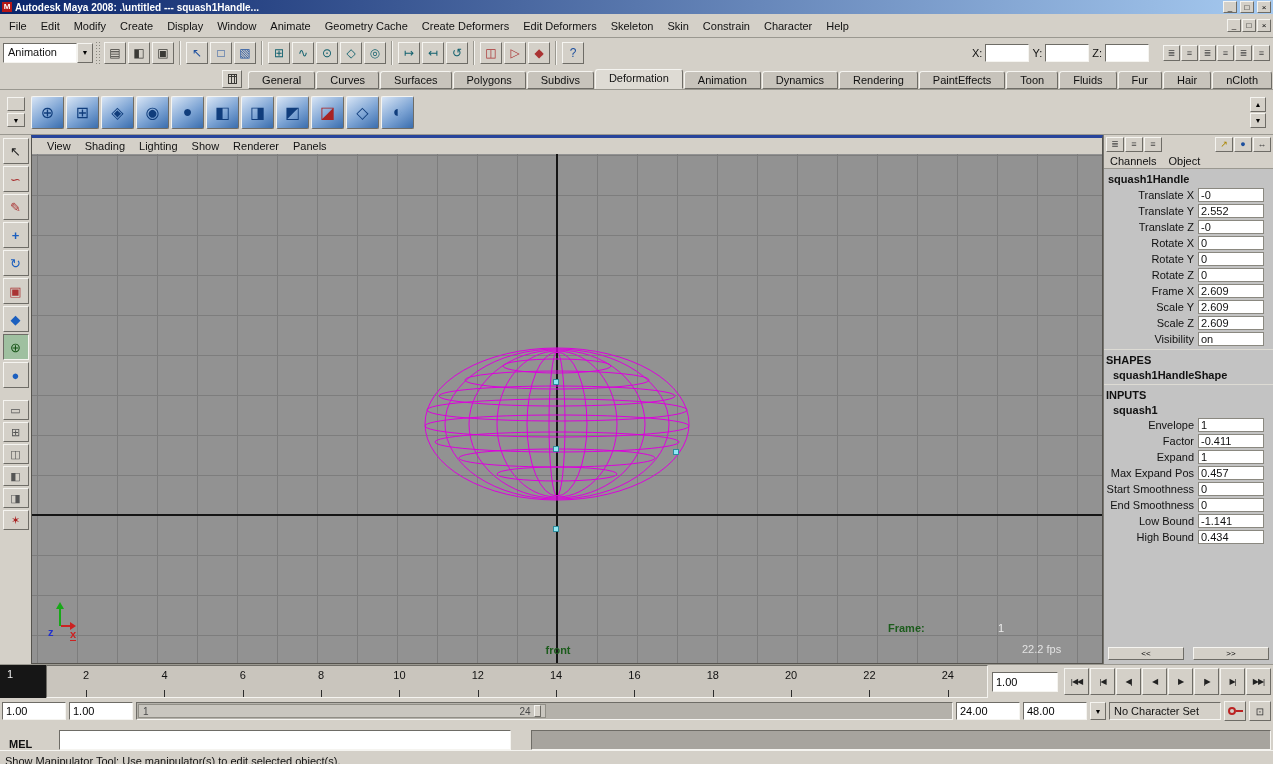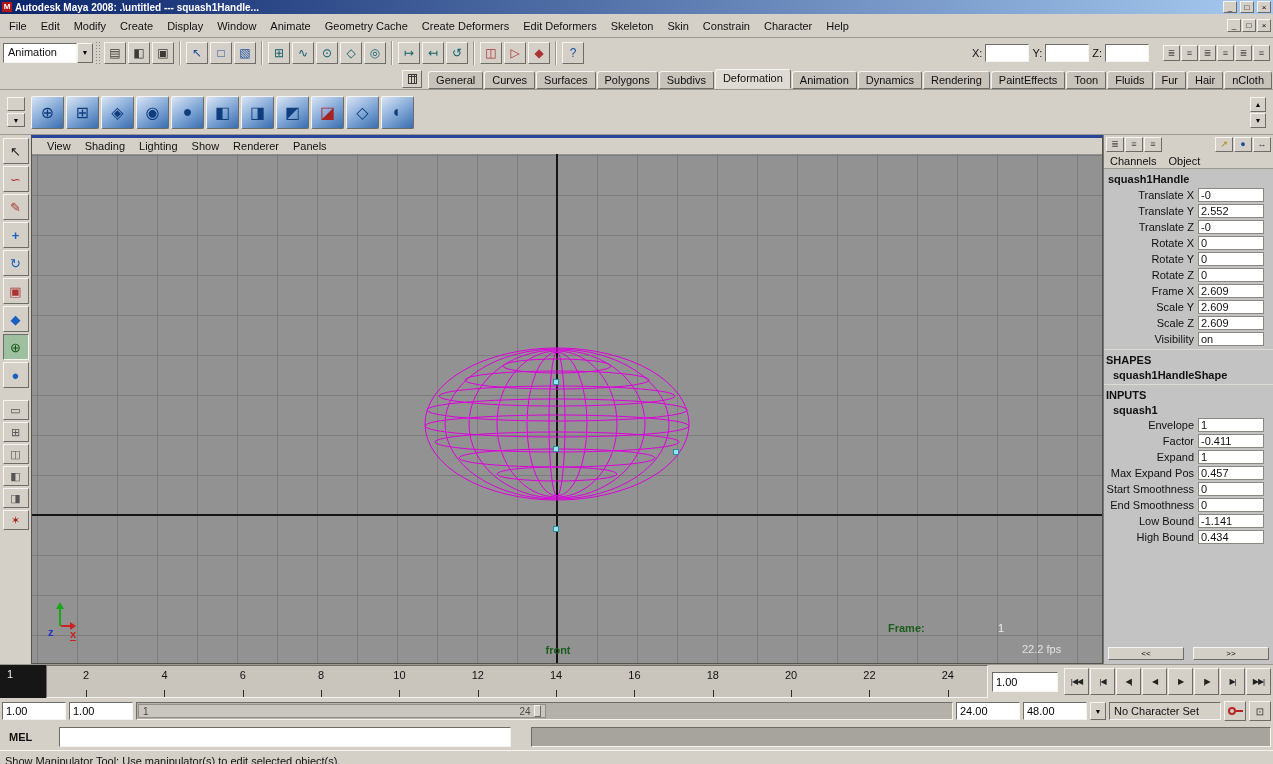--- a/index.html
+++ b/index.html
@@ -27,21 +27,21 @@
 .combo-btn{width:16px;font-size:7px;line-height:16px;text-align:center;padding:0}
 .tsep{width:2px;height:24px;border-left:1px solid #9a9890;border-right:1px solid #f5f4f0;margin:0 3px;flex:0 0 auto}
 .sbtn{width:22px;height:22px;font-size:12px;line-height:18px;text-align:center;padding:0;color:#12616e}
 .sbtn.dk{color:#3b3a36}.sbtn.rd{color:#a33}.sbtn.bl{color:#1d4f9e}
 .coords{display:flex;align-items:center;gap:3px;margin-left:auto}
 .coord-input{width:44px;height:18px;background:#fff;border:1px solid;border-color:#6e6c66 #f5f4f0 #f5f4f0 #6e6c66;font:11px "Liberation Sans",sans-serif;padding:0 2px}
 .ui-toggles{display:flex;gap:1px;margin-left:12px}
 .ui-tgl{width:17px;height:16px;font-size:9px;line-height:13px;text-align:center;padding:0;color:#444}
 
 .shelf-tabs{height:22px;display:flex;align-items:flex-end;background:var(--c-face);padding-left:30px;border-bottom:1px solid #9a9890}
-.shelf-tab{display:inline-block;height:18px;padding:2px 7px 0;background:#c7c3bb;border:1px solid;border-color:#f5f4f0 #6e6c66 #6e6c66 #f5f4f0;border-radius:3px 3px 0 0;margin-right:1px;white-space:nowrap}
+.shelf-tab{display:inline-block;height:18px;padding:2px 13px 0;background:#c7c3bb;border:1px solid;border-color:#f5f4f0 #6e6c66 #6e6c66 #f5f4f0;border-radius:3px 3px 0 0;margin-right:1px;white-space:nowrap}
 span.shelf-tab:nth-of-type(6){background:#dedbd4;height:20px;border-bottom-color:#dedbd4}
 .trash-btn{margin-left:auto;margin-right:6px;width:20px;height:18px;padding:0;display:flex;align-items:center;justify-content:center;align-self:center}
 .trash-glyph{display:inline-block;width:9px;height:10px;border:1px solid #3b3a36;border-top:3px double #3b3a36;background:linear-gradient(to right,transparent 2px,#3b3a36 2px,#3b3a36 3px,transparent 3px,transparent 5px,#3b3a36 5px,#3b3a36 6px,transparent 6px)}
 
 .shelf{height:44px;display:flex;align-items:center;gap:2px;background:var(--c-face);padding:0 3px}
 .shelf-menu-widget{width:26px;height:38px;display:flex;flex-direction:column;align-items:center;justify-content:center;gap:2px}
 .smw-btn{width:18px;height:14px;font-size:7px;line-height:11px;padding:0}
 .shelf-icons{display:flex;gap:2px}
 .shelf-icon{width:33px;height:33px;border:1px solid;border-color:#f5f4f0 #6e6c66 #6e6c66 #f5f4f0;border-radius:2px;background:linear-gradient(145deg,#d8e5f5,#7da4d4 55%,#3a6dae);display:flex;align-items:center;justify-content:center;font-size:16px;color:#103d7c;padding:0}
 button.shelf-icon:nth-of-type(9) .shelf-glyph{color:#a92222}
@@ -108,21 +108,21 @@
 .rs-track{flex:1;height:18px;background:#b4b1aa;border:1px solid;border-color:#6e6c66 #f5f4f0 #f5f4f0 #6e6c66;position:relative}
 .rs-range{position:absolute;left:1px;top:1px;bottom:1px;width:50%;background:#c9c6bf;border:1px solid #908e86;display:flex;align-items:center;justify-content:space-between;padding:0 4px;font-size:10px;color:#4a4a4a}
 .rs-right{display:flex;align-items:center;gap:3px}
 .rs-handle{width:7px;height:12px}
 .charset-btn{width:16px;height:18px;font-size:7px;line-height:15px;text-align:center;padding:0}
 .charset-box{width:112px;height:18px;background:var(--c-face);line-height:16px;padding:0 4px;white-space:nowrap;overflow:hidden}
 .mini-btn{width:22px;height:20px;padding:0;display:flex;align-items:center;justify-content:center;font-size:10px;color:#333}
 .key-shape{display:inline-block;width:8px;height:8px;border:2px solid #b22;border-radius:50%;position:relative;left:-3px}
 .key-shape::after{content:"";position:absolute;left:6px;top:1px;width:7px;height:2px;background:#b22}
 
-.command-row{height:26px;display:flex;align-items:center;gap:20px;background:var(--c-face);padding:0 2px}
+.command-row{height:26px;display:flex;align-items:flex-end;gap:20px;background:var(--c-face);padding:0 2px}
 .mel-label{font-weight:bold;padding:0 7px}
 .mel-input{width:452px;height:20px;background:#fff;border:1px solid;border-color:#6e6c66 #f5f4f0 #f5f4f0 #6e6c66;font:11px "Liberation Sans",sans-serif;padding:0 3px}
 .mel-output{flex:1;height:20px;background:#a7a49e;border:1px solid;border-color:#6e6c66 #f5f4f0 #f5f4f0 #6e6c66}
 
 .help-row{height:24px;background:var(--c-face);border-top:1px solid #f5f4f0;padding:4px 5px}
 </style>
 </head>
 <body>
 
 <div id="win">

